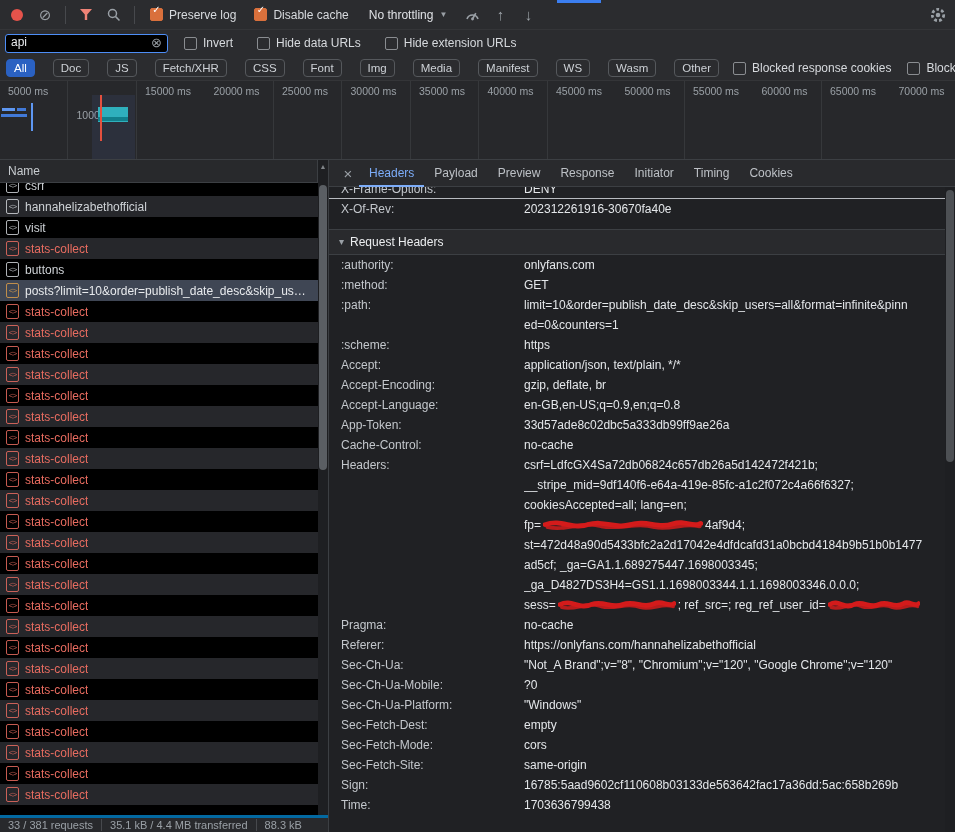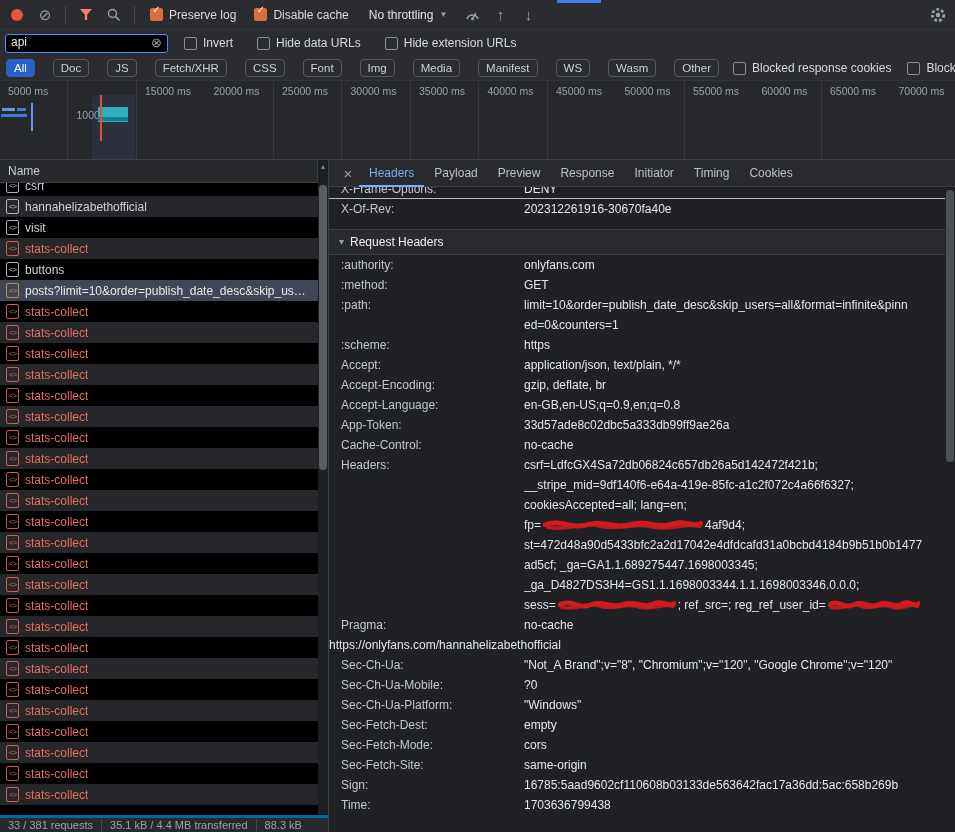--- a/index.html
+++ b/index.html
@@ -490,20 +490,21 @@
                   </svg></span></div>
             </span>
           </div>
           <div class="hdr-row">
             <span class="hdr-name">Pragma:</span>
             <span class="hdr-value">
               <div class="hdr-line"><span>no-cache</span></div>
             </span>
           </div>
           <div class="hdr-row">
+            <span class="hdr-name">Referer:</span>
             <span class="hdr-value">
               <div class="hdr-line"><span>https://onlyfans.com/hannahelizabethofficial</span></div>
             </span>
           </div>
           <div class="hdr-row">
             <span class="hdr-name">Sec-Ch-Ua:</span>
             <span class="hdr-value">
               <div class="hdr-line"><span>"Not_A Brand";v="8", "Chromium";v="120", "Google Chrome";v="120"</span></div>
             </span>
           </div>

